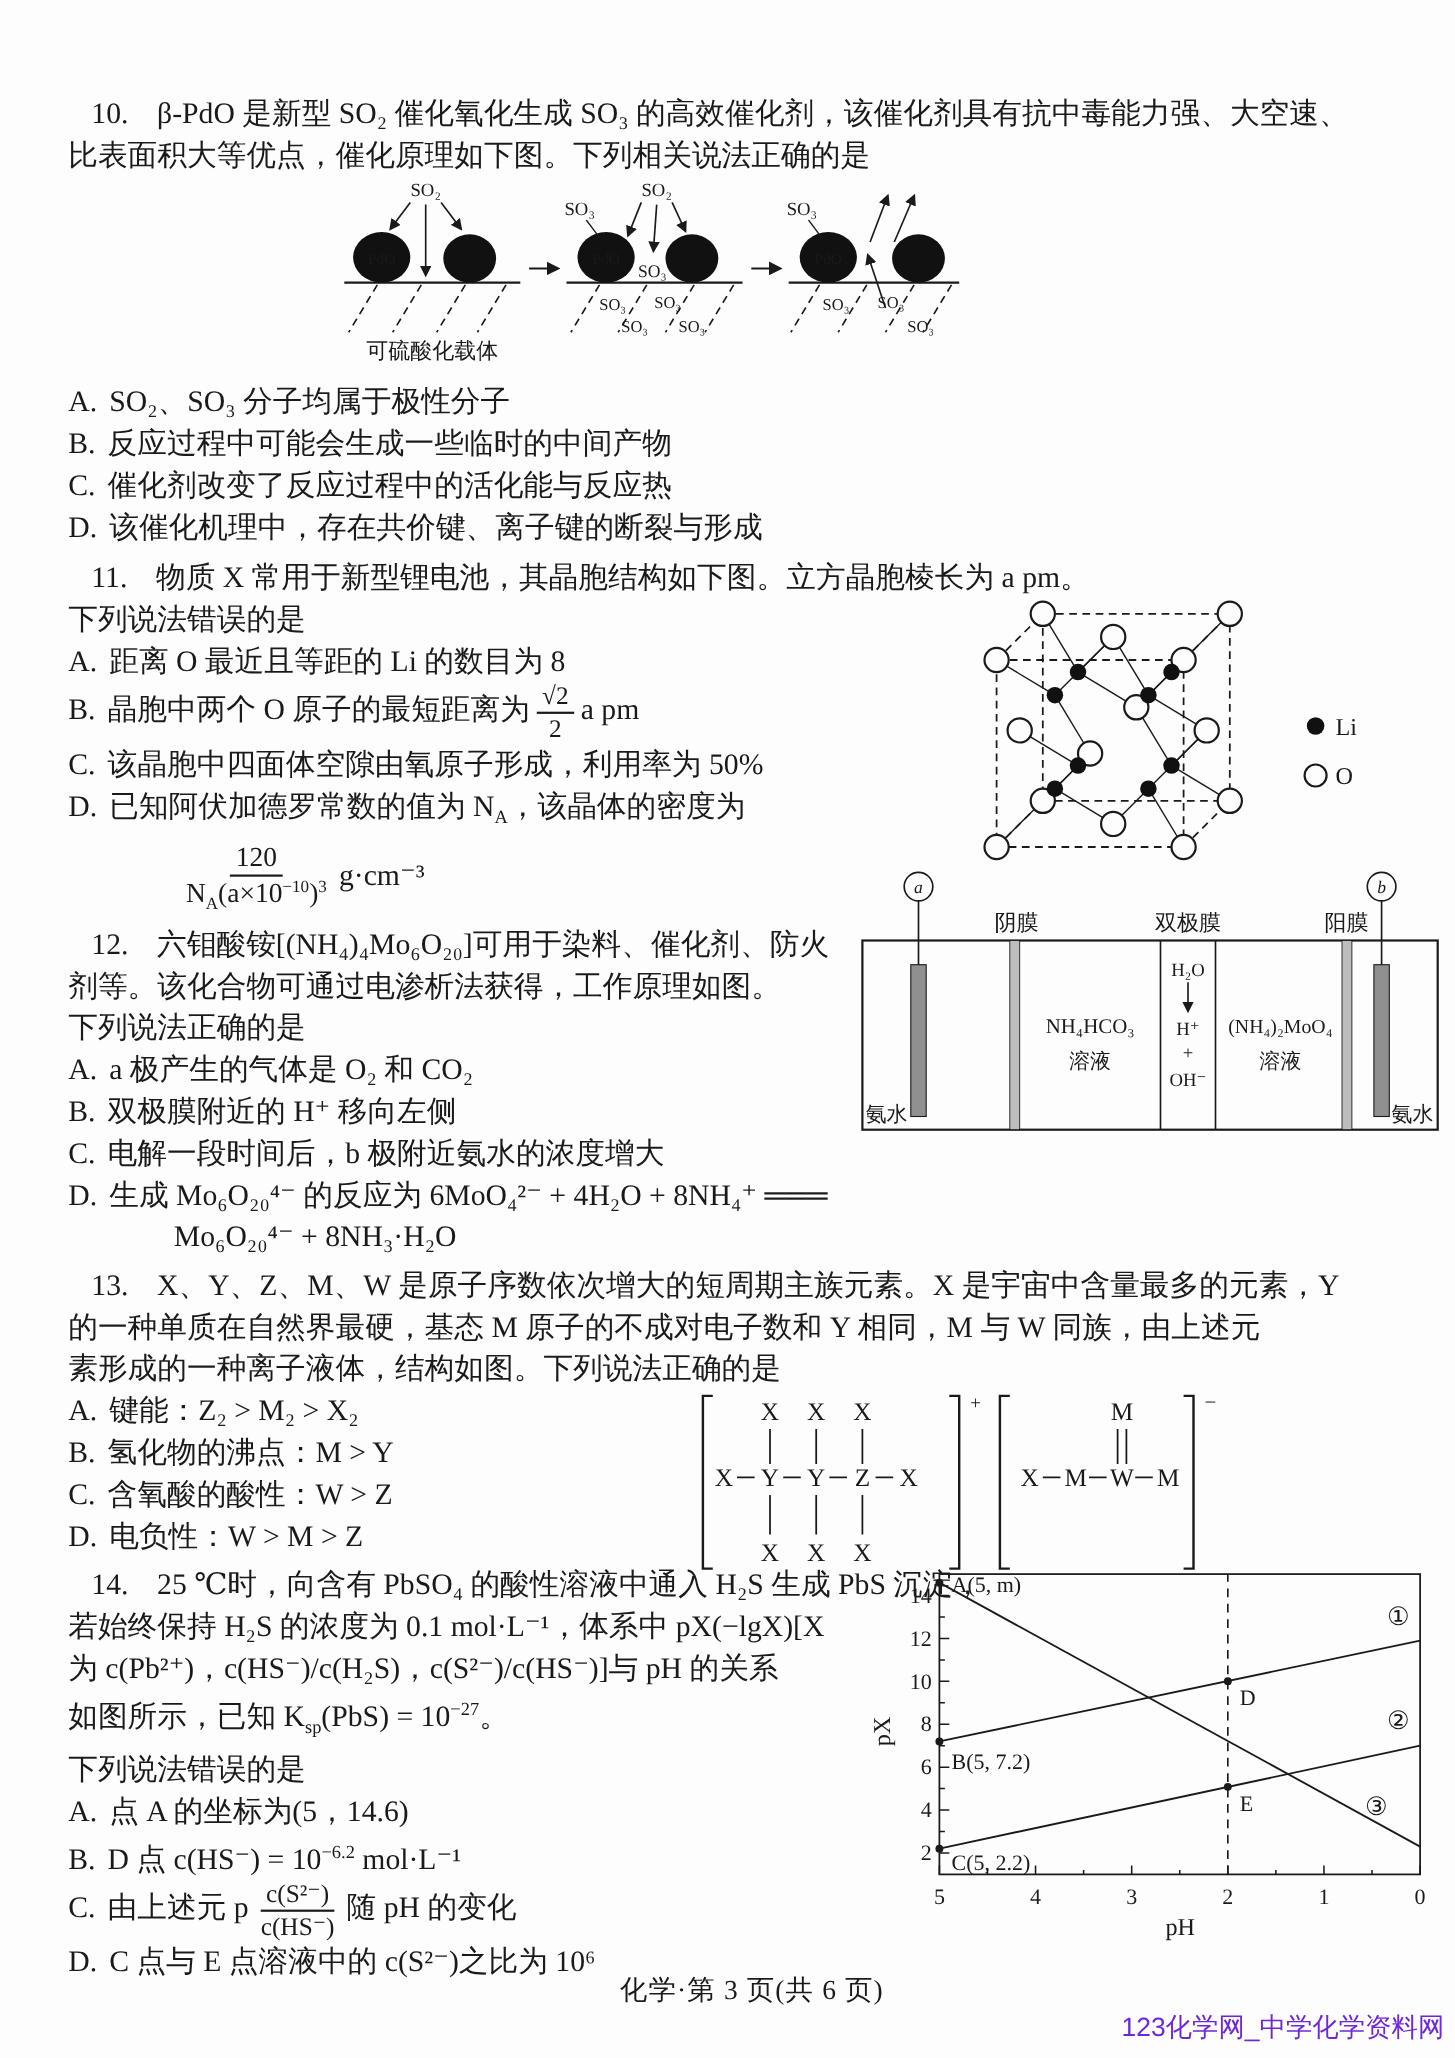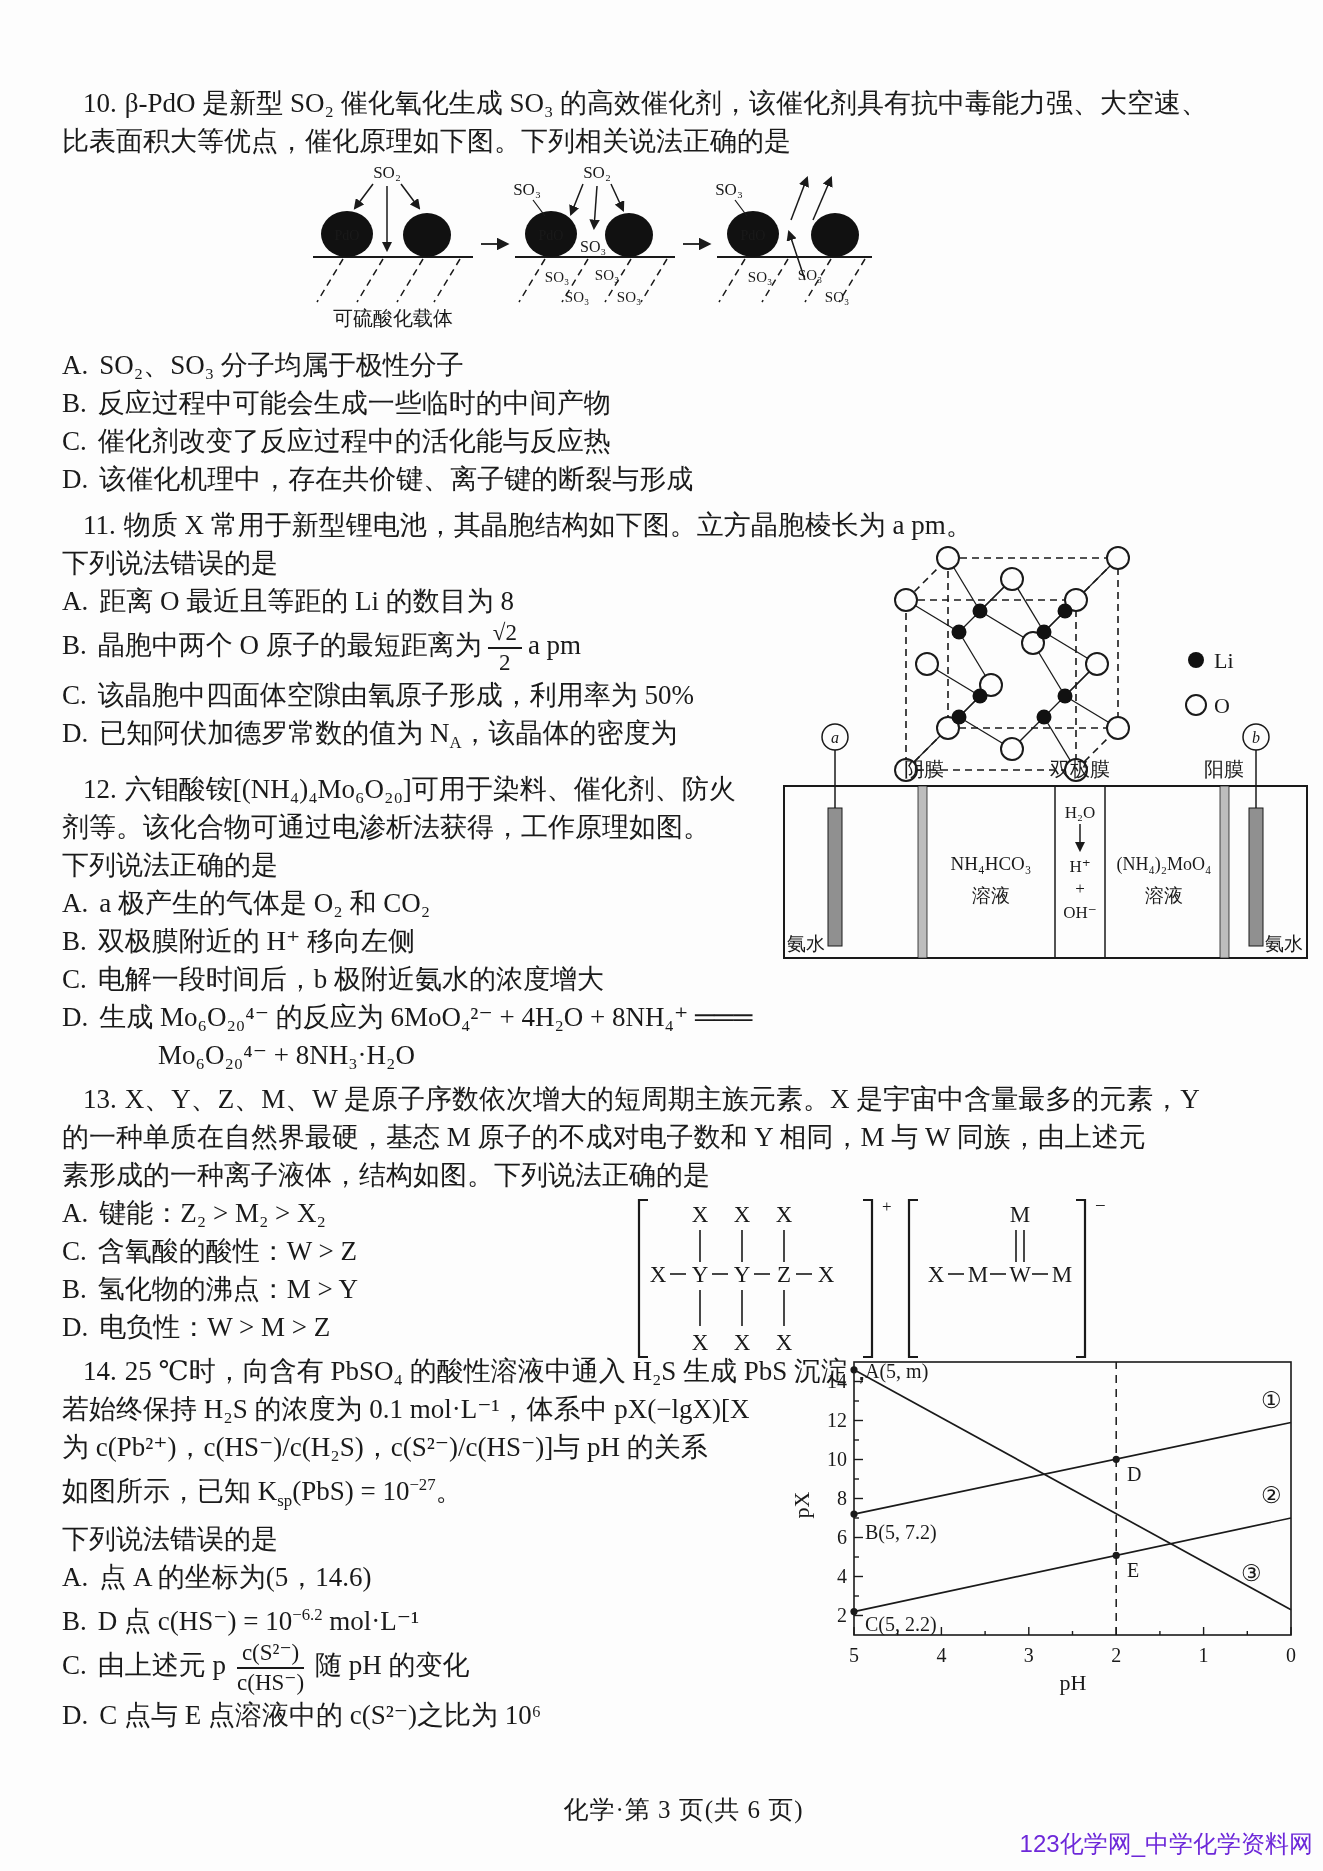--- a/index.html
+++ b/index.html
@@ -7,21 +7,21 @@
     position:relative; width:1323px; height:1871px; margin:0 auto;
     background:#fdfdfd; color:#1a1a1a; overflow:hidden;
     font-family:"Liberation Serif","DejaVu Serif",serif;
     font-size:27px; line-height:38px;
   }
   .content { position:absolute; top:84px; left:0; right:0; }
   section.q { position:relative; margin:0 0 8px 0; }
   .line { white-space:nowrap; }
   .l-first { padding-left:83px; }
   .l-cont, .opt { padding-left:62px; }
-  .qnum { margin-right:8px; }
+  .qnum { margin-right:26px; }
   .okey { margin-right:11px; }
   .fig-q10 { padding-left:305px; margin:2px 0 2px 0; }
   .fig-abs { position:absolute; }
   sub { font-size:0.62em; }
   sup { font-size:0.62em; }
   .frac { display:inline-flex; flex-direction:column; align-items:center;
           vertical-align:middle; line-height:1.12; font-size:23px; margin:0 6px; }
   .frac .num { padding:0 5px 1px 5px; border-bottom:2px solid #1a1a1a; }
   .frac .den { padding:1px 5px 0 5px; }
   .density { padding-left:158px; margin:4px 0 2px 0; }
@@ -127,20 +127,26 @@
     <div class="line l-cont">下列说法错误的是</div>
     <div class="line opt"><span class="okey">A.</span><span>距离 O 最近且等距的 Li 的数目为 8</span></div>
     <div class="line opt">
       <span class="okey">B.</span><span>晶胞中两个 O 原子的最短距离为</span><span class="frac">
             <span class="num">√2</span>
             <span class="den">2</span>
           </span><span>a pm</span>
     </div>
     <div class="line opt"><span class="okey">C.</span><span>该晶胞中四面体空隙由氧原子形成，利用率为 50%</span></div>
     <div class="line opt"><span class="okey">D.</span><span>已知阿伏加德罗常数的值为 N<sub>A</sub>，该晶体的密度为</span></div>
+    <div class="line density">
+      <span class="frac">
+            <span class="num">120</span>
+            <span class="den">N<sub>A</sub>(a×10<sup>−10</sup>)<sup>3</sup></span>
+          </span><span>g·cm⁻³</span>
+    </div>
 
     <div class="fig-abs" style="left:858px; top:6px;">
       <svg width="430" height="315" viewBox="0 0 430 315">
         <g stroke="#1a1a1a" stroke-width="1.6" stroke-dasharray="7,5" fill="none">
           <rect x="48" y="88" width="170" height="170"></rect>
           <rect x="90" y="46" width="170" height="170"></rect>
           <line x1="48" y1="88" x2="90" y2="46"></line>
           <line x1="218" y1="88" x2="260" y2="46"></line>
           <line x1="48" y1="258" x2="90" y2="216"></line>
           <line x1="218" y1="258" x2="260" y2="216"></line>
@@ -263,22 +269,22 @@
     </div>
   </section>
 
   <section class="q" style="margin-bottom:6px;">
     <div class="line l-first">
       <span class="qnum">13.</span><span>X、Y、Z、M、W 是原子序数依次增大的短周期主族元素。X 是宇宙中含量最多的元素，Y</span>
     </div>
     <div class="line l-cont">的一种单质在自然界最硬，基态 M 原子的不成对电子数和 Y 相同，M 与 W 同族，由上述元</div>
     <div class="line l-cont">素形成的一种离子液体，结构如图。下列说法正确的是</div>
     <div class="line opt"><span class="okey">A.</span><span>键能：Z₂ &gt; M₂ &gt; X₂</span></div>
+    <div class="line opt"><span class="okey">B.</span><span>氢化物的沸点：M &gt; Y</span></div>
     <div class="line opt"><span class="okey">C.</span><span>含氧酸的酸性：W &gt; Z</span></div>
-    <div class="line opt"><span class="okey">B.</span><span>氢化物的沸点：M &gt; Y</span></div>
     <div class="line opt"><span class="okey">D.</span><span>电负性：W &gt; M &gt; Z</span></div>
 
     <div class="fig-abs" style="left:618px; top:96px;">
       <svg width="490" height="200" viewBox="0 0 490 200">
         <g>
           <path d="M30,24 H21 V181 H30" fill="none" stroke="#1a1a1a" stroke-width="2.2"></path>
           <path d="M245,24 H254 V181 H245" fill="none" stroke="#1a1a1a" stroke-width="2.2"></path>
           <text x="264" y="36" font-size="17">+</text>
           <text x="40" y="106" font-size="23" text-anchor="middle">X</text>
           <text x="82" y="106" font-size="23" text-anchor="middle">Y</text>

